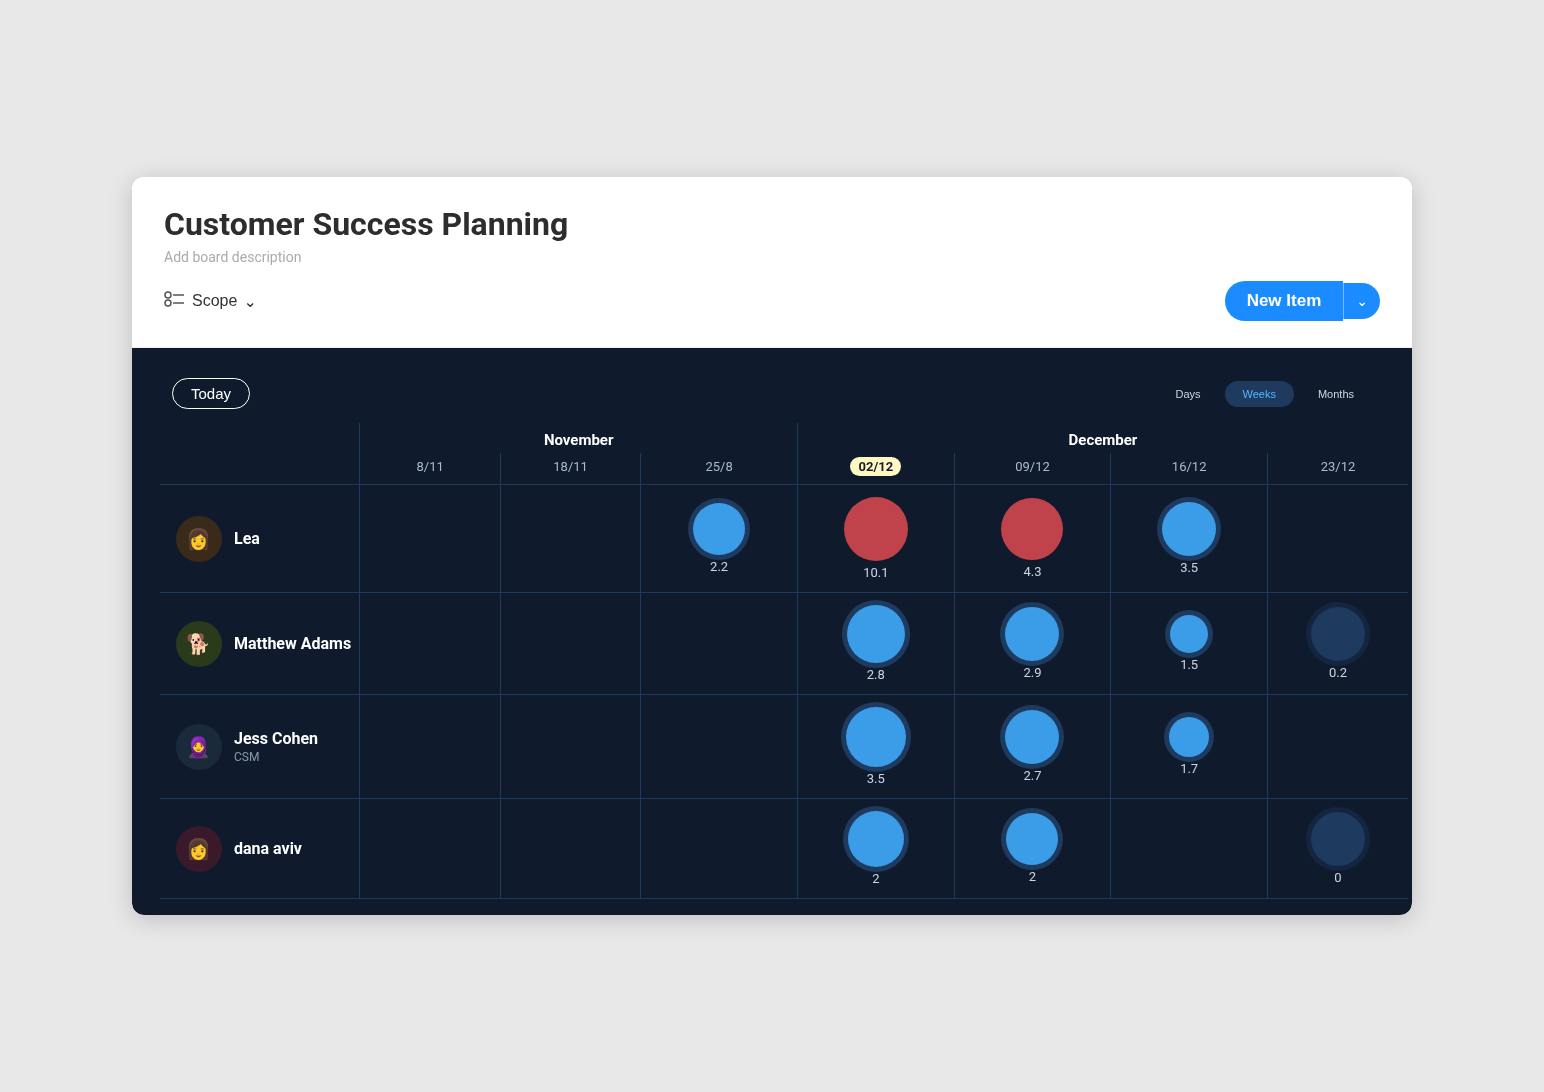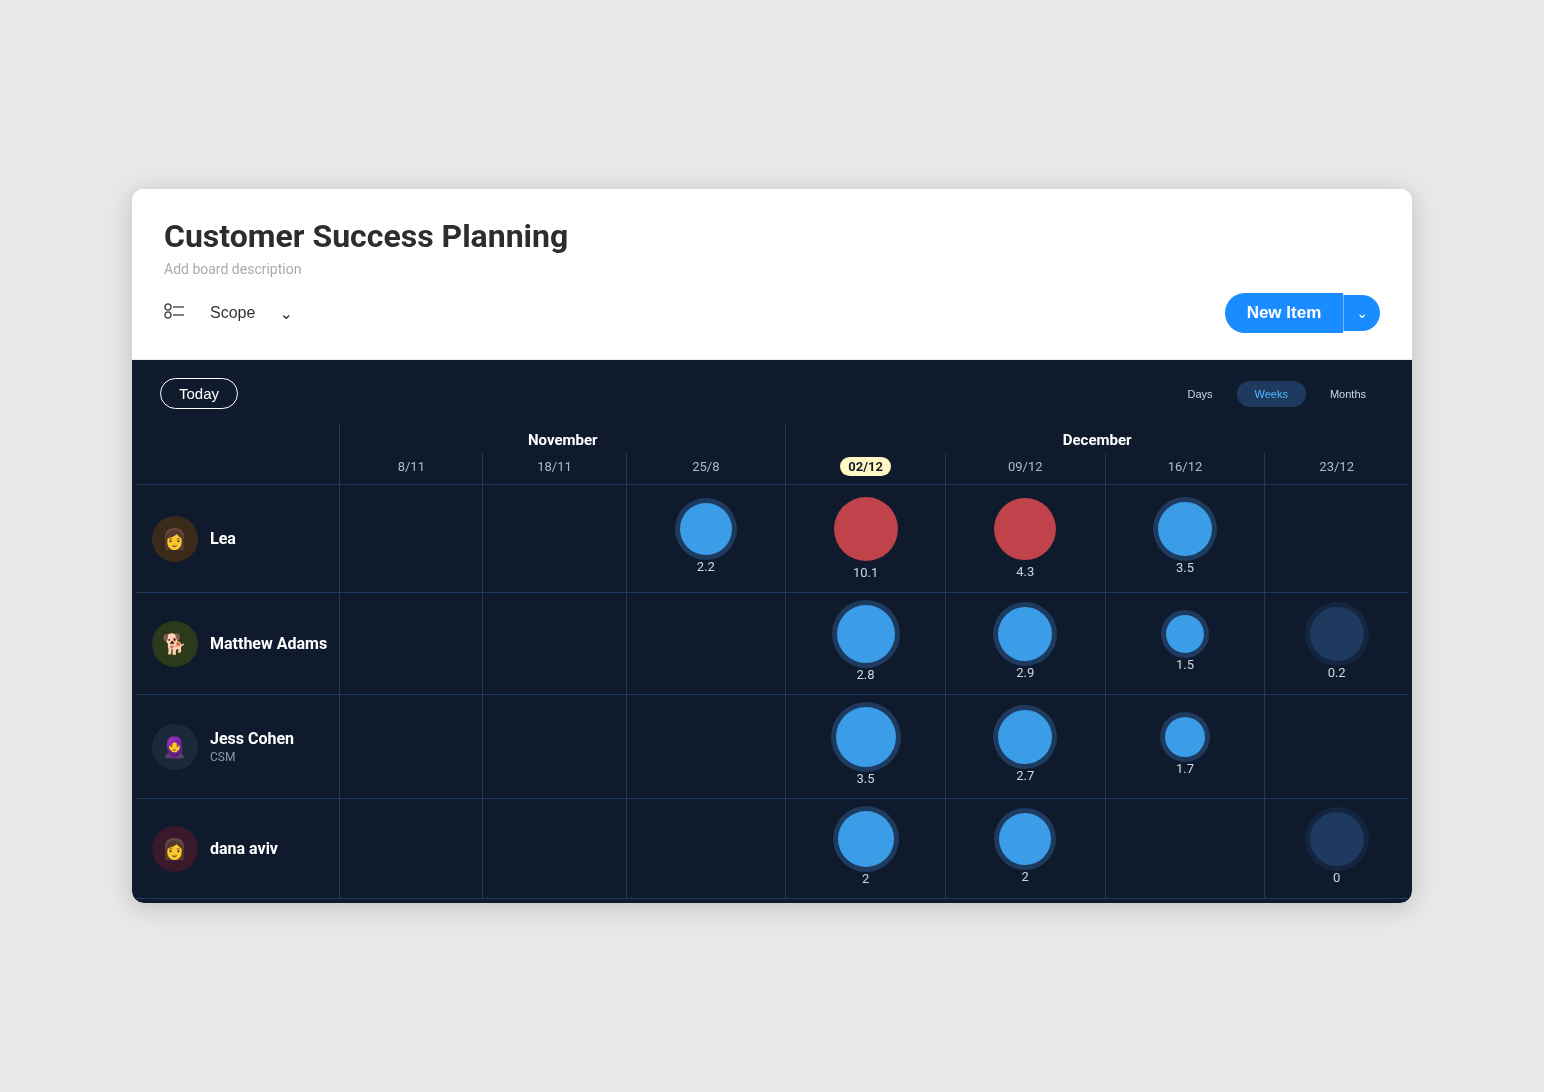--- a/index.html
+++ b/index.html
@@ -36,21 +36,21 @@
       margin-bottom: 16px;
     }
     .header-toolbar {
       display: flex;
       align-items: center;
       justify-content: space-between;
     }
     .scope-btn {
       display: flex;
       align-items: center;
-      gap: 24px;
+      gap: 6px;
       font-size: 16px;
       color: #333;
       cursor: pointer;
       background: none;
       border: none;
       font-weight: 500;
     }
     .scope-icon {
       font-size: 18px;
       color: #555;
@@ -75,21 +75,21 @@
       border: none;
       border-left: 1px solid rgba(255,255,255,0.4);
       padding: 10px 12px;
       border-radius: 0 24px 24px 0;
       font-size: 14px;
       cursor: pointer;
     }
     .timeline-container {
       background: #0f1b2d;
       border-radius: 0 0 12px 12px;
-      padding: 4px;
+      padding: 16px;
       overflow: hidden;
     }
     .timeline-header-bar {
       display: flex;
       align-items: center;
       justify-content: space-between;
       padding: 14px 24px;
     }
     .today-btn {
       background: transparent;
@@ -116,20 +116,21 @@
       cursor: pointer;
       font-weight: 500;
     }
     .view-btn.active {
       background: #1e3a5f;
       color: #4db8ff;
     }
     .timeline-grid {
       width: 100%;
       border-collapse: collapse;
+      margin-left: 12px;
     }
     .month-row th {
       color: #fff;
       font-size: 15px;
       font-weight: 700;
       padding: 8px 0 4px 0;
       border-left: 1px solid #1e3a5f;
       text-align: center;
     }
     .month-row th:first-child {

